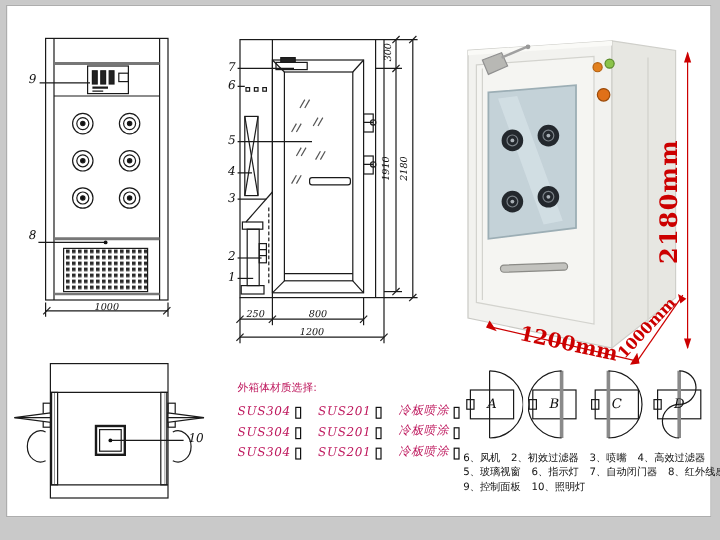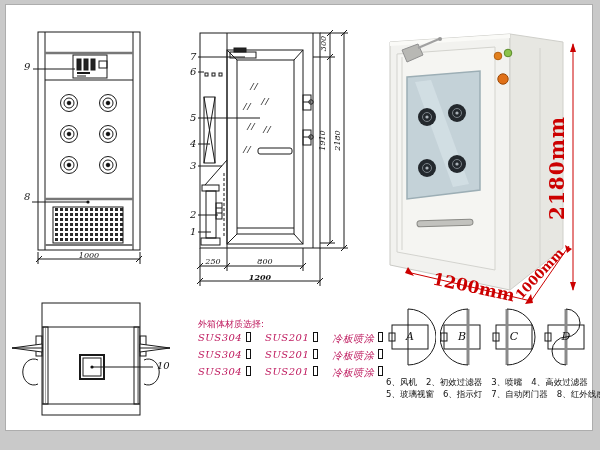--- a/index.html
+++ b/index.html
@@ -12,21 +12,21 @@
   .dim{position:absolute;font:italic 8px "DejaVu Serif",serif;color:#111;text-align:center;}
   .vdim{position:absolute;font:italic 8px "DejaVu Serif",serif;color:#111;text-align:center;
         transform:rotate(-90deg);}
   .red-dim{position:absolute;color:#cc0000;font-family:"DejaVu Serif",serif;font-weight:bold;
            text-align:center;white-space:nowrap;}
   .opt-letter{position:absolute;left:12px;top:24px;width:20px;text-align:center;
               font:italic 11px "DejaVu Serif",serif;color:#111;}
   .door-opt{position:absolute;width:48px;height:62px;}
   .txtblock{position:absolute;color:#be185d;}
   .mat-title{font-size:9px;line-height:16px;white-space:nowrap;}
-  .mat-row{display:flex;align-items:flex-start;height:17px;white-space:nowrap;}
+  .mat-row{display:flex;align-items:flex-end;height:17px;white-space:nowrap;}
   .sus{font:italic 10px "DejaVu Serif",serif;letter-spacing:.5px;}
   .cb{display:inline-block;width:8px;height:8px;border:1.5px solid #111;margin:0 14px 0 4px;}
   .cb.last{margin-right:0;}
   .legend{position:absolute;left:386px;top:376px;width:205px;font-size:8.5px;color:#111;}
   .legend .row{display:flex;line-height:12px;white-space:nowrap;}
   .legend .row span{margin-right:9px;}
   .legend .ttl{line-height:11px;}
   svg{display:block;}
 </style>
 </head>
@@ -189,21 +189,21 @@
   </svg>
   <span class="lbl" style="left:190px;top:51px;">7</span>
   <span class="lbl" style="left:190px;top:66px;">6</span>
   <span class="lbl" style="left:190px;top:112px;">5</span>
   <span class="lbl" style="left:190px;top:138px;">4</span>
   <span class="lbl" style="left:190px;top:160px;">3</span>
   <span class="lbl" style="left:190px;top:209px;">2</span>
   <span class="lbl" style="left:190px;top:226px;">1</span>
   <span class="dim" style="left:198px;top:257px;width:30px;">250</span>
   <span class="dim" style="left:240px;top:257px;width:50px;">800</span>
-  <span class="dim" style="left:235px;top:272px;width:50px;font-weight:bold;">1200</span>
+  <span class="dim" style="left:235px;top:272px;width:50px;">1200</span>
   <span class="vdim" style="left:310px;top:39px;width:26px;">300</span>
   <span class="vdim" style="left:307px;top:136px;width:30px;">1910</span>
   <span class="vdim" style="left:322px;top:136px;width:30px;">2180</span>
 
   <svg class="abs" style="left:5px;top:300px;" width="175" height="120" viewBox="0 0 175 120">
     <defs>
       <pattern id="hatch" width="4" height="4" patternUnits="userSpaceOnUse">
         <line x1="0" y1="0" x2="0" y2="4" stroke="#8a8a8a" stroke-width="1.5"></line>
       </pattern>
     </defs>
@@ -368,14 +368,18 @@
       <span>2、初效过滤器</span>
       <span>3、喷嘴</span>
       <span>4、高效过滤器</span>
     </div>
     <div class="row">
       <span>5、玻璃视窗</span>
       <span>6、指示灯</span>
       <span>7、自动闭门器</span>
       <span>8、红外线感应器</span>
     </div>
+    <div class="row">
+      <span>9、控制面板</span>
+      <span>10、照明灯</span>
+    </div>
   </div>
 </div>
 
 </body></html>

